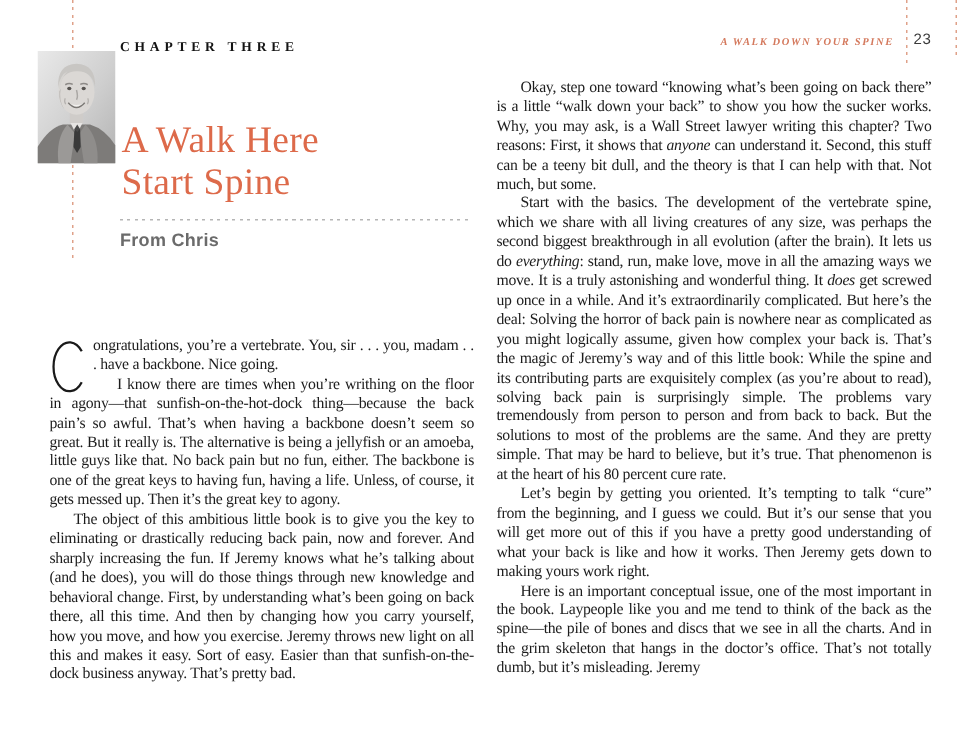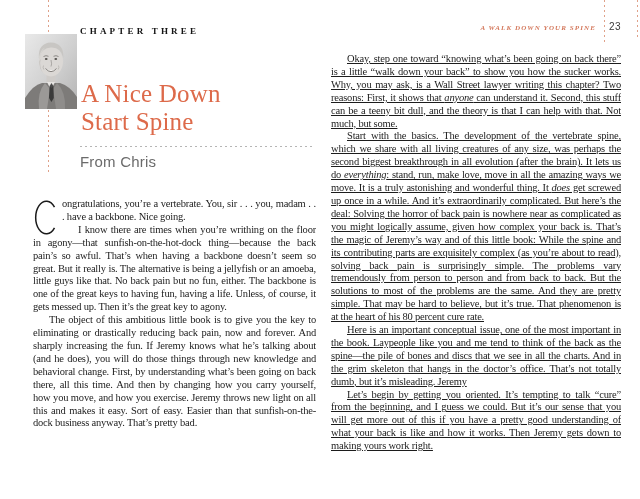--- a/index.html
+++ b/index.html
@@ -14,29 +14,29 @@
     background-image:repeating-linear-gradient(to right,#b5b5b5 0px,#b5b5b5 2px,transparent 2px,transparent 5px); }
 
   
   #photo { position:absolute; left:25px; top:34px; width:52px; height:75px; z-index:2; }
   #chapter-label { position:absolute; left:80px; top:26px; font-size:9px; font-weight:bold;
     letter-spacing:3.2px; color:#141414; }
   #title { position:absolute; left:81px; top:80px; font-size:25px; line-height:28px;
     color:#dd6a4a; letter-spacing:0.2px; }
   #title-rule { left:80px; top:146px; width:234px; }
   #byline { position:absolute; left:80px; top:153px; font-family:"Liberation Sans",sans-serif;
-    font-size:15px; font-weight:normal; color:#6b6b6b; letter-spacing:0.2px; }
-  #left-body { position:absolute; left:33px; top:198px; width:283px; }
+    font-size:12px; font-weight:bold; color:#6b6b6b; letter-spacing:0.2px; }
+  #left-body { position:absolute; left:33px; top:225px; width:283px; }
 
   
   #running-head { position:absolute; right:44px; top:24px; font-size:7px; font-weight:bold;
     letter-spacing:1.1px; color:#d4795d;font-style:italic; }
   #page-number { position:absolute; left:609px; top:21px; font-family:"Liberation Sans",sans-serif;
     font-size:10px; font-weight:normal; color:#3a3a3a; letter-spacing:0.5px; }
-  #right-body { position:absolute; left:331px; top:53px; width:290px;text-decoration:underline; }
+  #right-body { position:absolute; left:331px; top:53px; width:290px; }
 
   .body-text { font-size:10.5px; line-height:12.9px; letter-spacing:-0.2px;
     text-align:justify; color:#1c1c1c; overflow:hidden; }
   .body-text p { margin:0; }
   .body-text p.indent { text-indent:16px; }
   .dropcap { float:left; width:25px; height:37px; margin:1px 4px 0 0; }
   .sr-only { position:absolute; width:1px; height:1px; overflow:hidden; clip:rect(0 0 0 0); }
 </style>
 </head>
 <body>
@@ -82,21 +82,21 @@
       <path d="M20.5 34.5 Q26 40.5 31.5 34.5 Q26 37.5 20.5 34.5 Z" fill="#f2f0ee"></path>
       <path d="M20.5 34.5 Q26 40.8 31.5 34.5" stroke="#7a7774" stroke-width="0.9" fill="none"></path>
       <path d="M18.5 31.5 Q17.5 33.5 18.8 35.5" stroke="#b5b2af" stroke-width="0.8" fill="none"></path>
       <path d="M33.5 31.5 Q34.5 33.5 33.2 35.5" stroke="#b5b2af" stroke-width="0.8" fill="none"></path>
     </svg>
   </div>
 
   <div id="chapter-label">CHAPTER THREE</div>
 
   <div id="title">
-    <div>A Nice Down</div>
+    <div>A Walk Here</div>
     <div>Start Spine</div>
   </div>
 
   <div class="hdots" id="title-rule"></div>
 
   <div id="byline">From Chris</div>
 
   <div id="left-body" class="body-text">
     <p>
       <span class="dropcap">
@@ -114,18 +114,18 @@
 
   <div id="running-head">A WALK DOWN YOUR SPINE</div>
   <div class="vdots" style="left:604px; top:0; height:42px; background-image:repeating-linear-gradient(to bottom,#dfa189 0px,#dfa189 2px,transparent 2px,transparent 5px);"></div>
   <div id="page-number">23</div>
   <div class="vdots" style="left:637px; top:0; height:40px;"></div>
 
   <div id="right-body" class="body-text">
     <div>
         <p class="indent"><span>Okay, step one toward “knowing what’s been going on back there” is a little “walk down your back” to show you how the sucker works. Why, you may ask, is a Wall Street lawyer writing this chapter? Two reasons: First, it shows that </span><i>anyone</i><span> can understand it. Second, this stuff can be a teeny bit dull, and the theory is that I can help with that. Not much, but some.</span></p>
         <p class="indent"><span>Start with the basics. The development of the vertebrate spine, which we share with all living creatures of any size, was perhaps the second biggest breakthrough in all evolution (after the brain). It lets us do </span><i>everything</i><span>: stand, run, make love, move in all the amazing ways we move. It is a truly astonishing and wonderful thing. It </span><i>does</i><span> get screwed up once in a while. And it’s extraordinarily complicated. But here’s the deal: Solving the horror of back pain is nowhere near as complicated as you might logically assume, given how complex your back is. That’s the magic of Jeremy’s way and of this little book: While the spine and its contributing parts are exquisitely complex (as you’re about to read), solving back pain is surprisingly simple. The problems vary tremendously from person to person and from back to back. But the solutions to most of the problems are the same. And they are pretty simple. That may be hard to believe, but it’s true. That phenomenon is at the heart of his 80 percent cure rate.</span></p>
+        <p class="indent"><span>Let’s begin by getting you oriented. It’s tempting to talk “cure” from the beginning, and I guess we could. But it’s our sense that you will get more out of this if you have a pretty good understanding of what your back is like and how it works. Then Jeremy gets down to making yours work right.</span></p>
         <p class="indent"><span>Here is an important conceptual issue, one of the most important in the book. Laypeople like you and me tend to think of the back as the spine—the pile of bones and discs that we see in all the charts. And in the grim skeleton that hangs in the doctor’s office. That’s not totally dumb, but it’s misleading. Jeremy</span></p>
-        <p class="indent"><span>Let’s begin by getting you oriented. It’s tempting to talk “cure” from the beginning, and I guess we could. But it’s our sense that you will get more out of this if you have a pretty good understanding of what your back is like and how it works. Then Jeremy gets down to making yours work right.</span></p>
       </div>
   </div>
 
 </div>
 
 </body></html>

